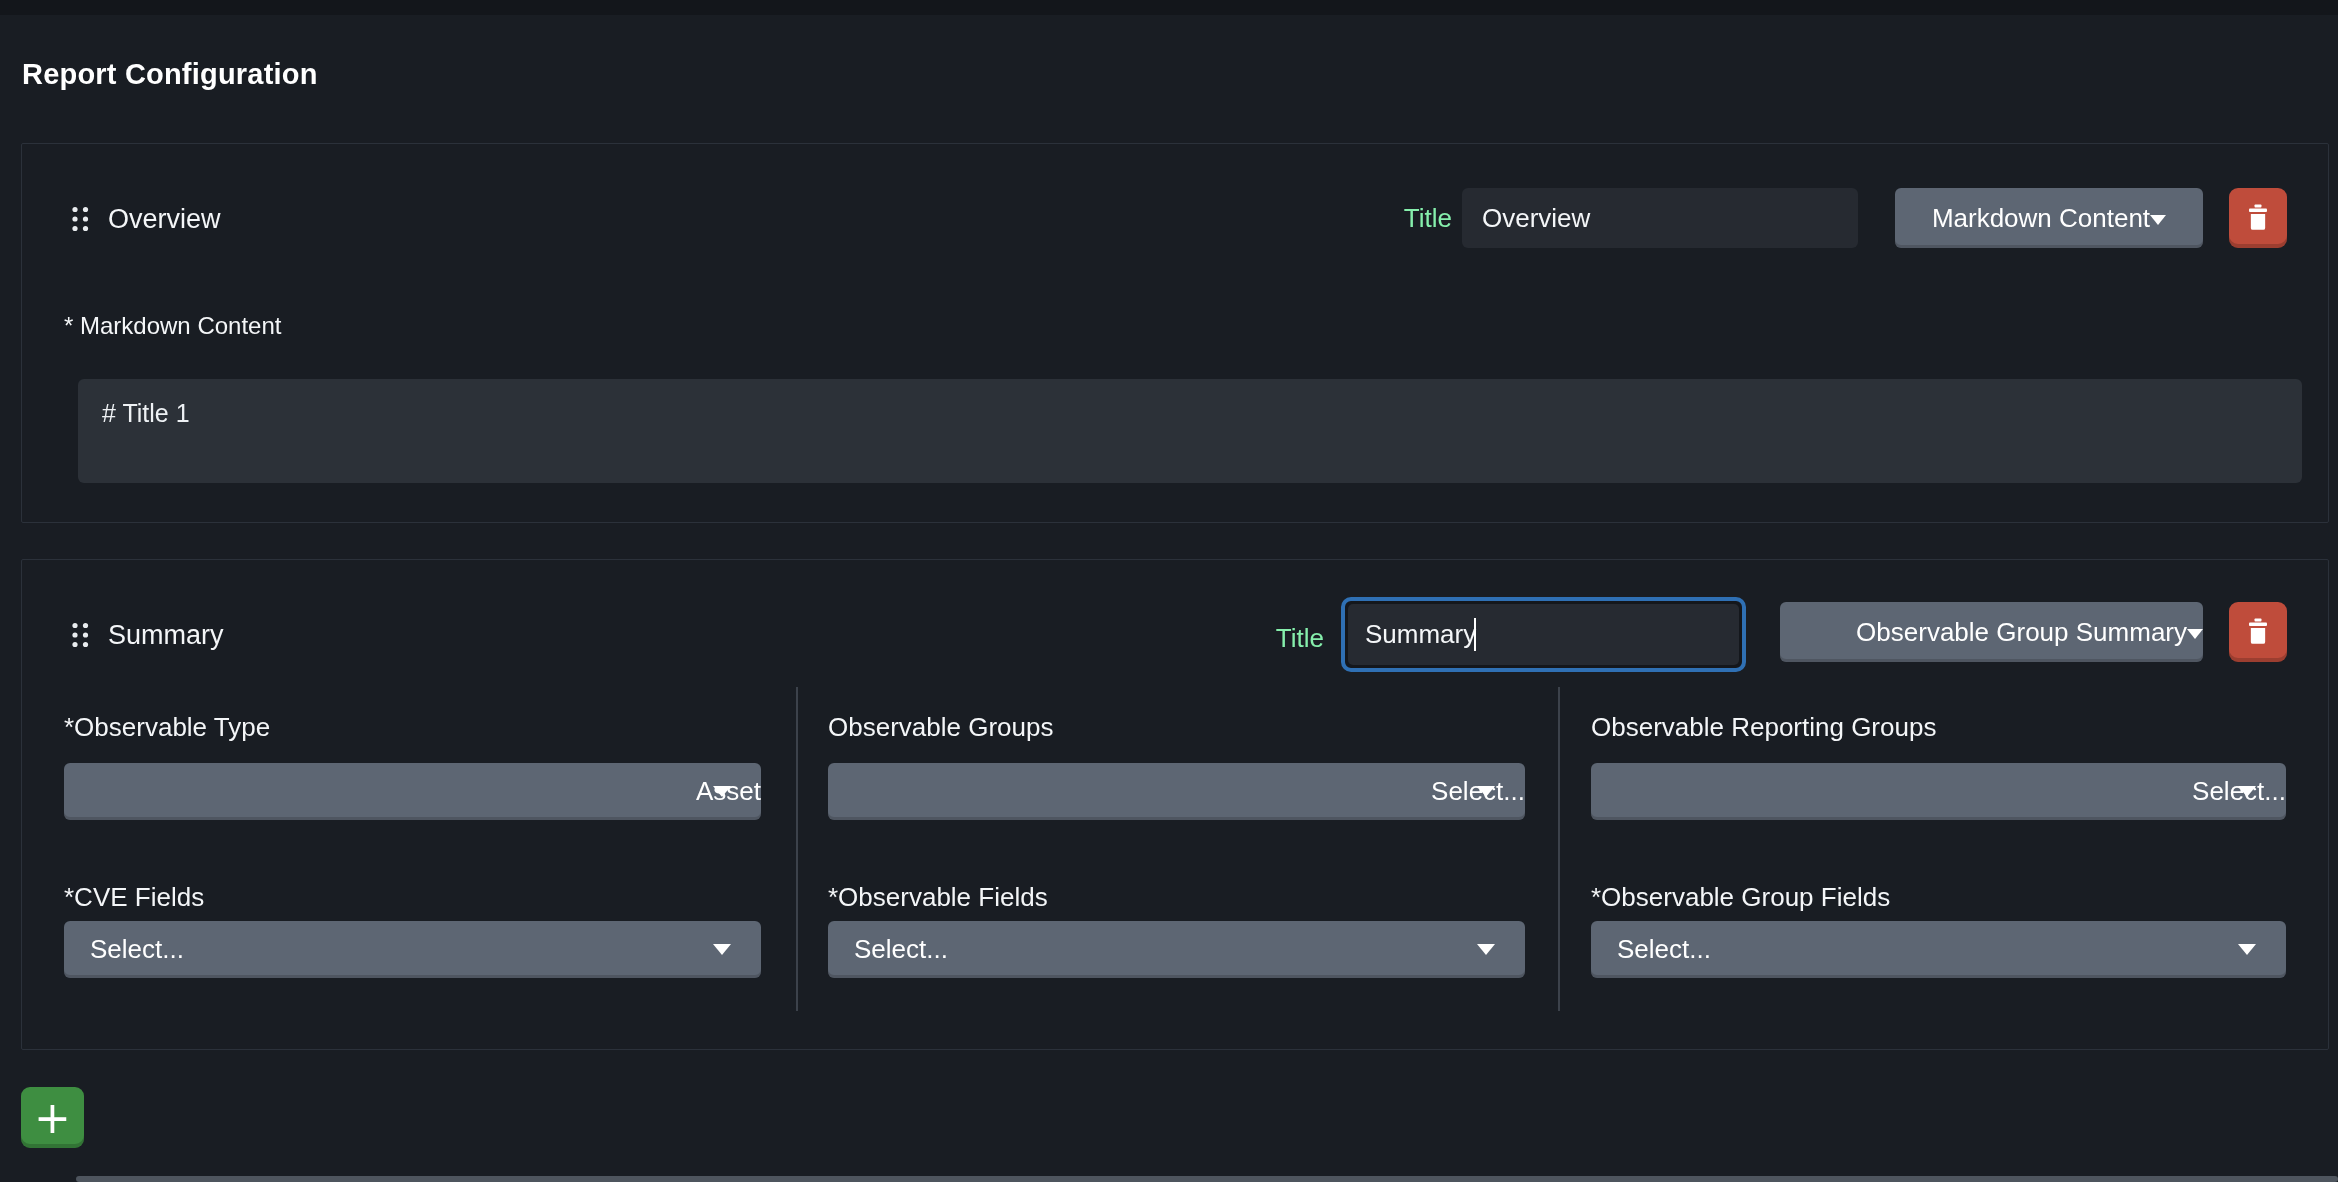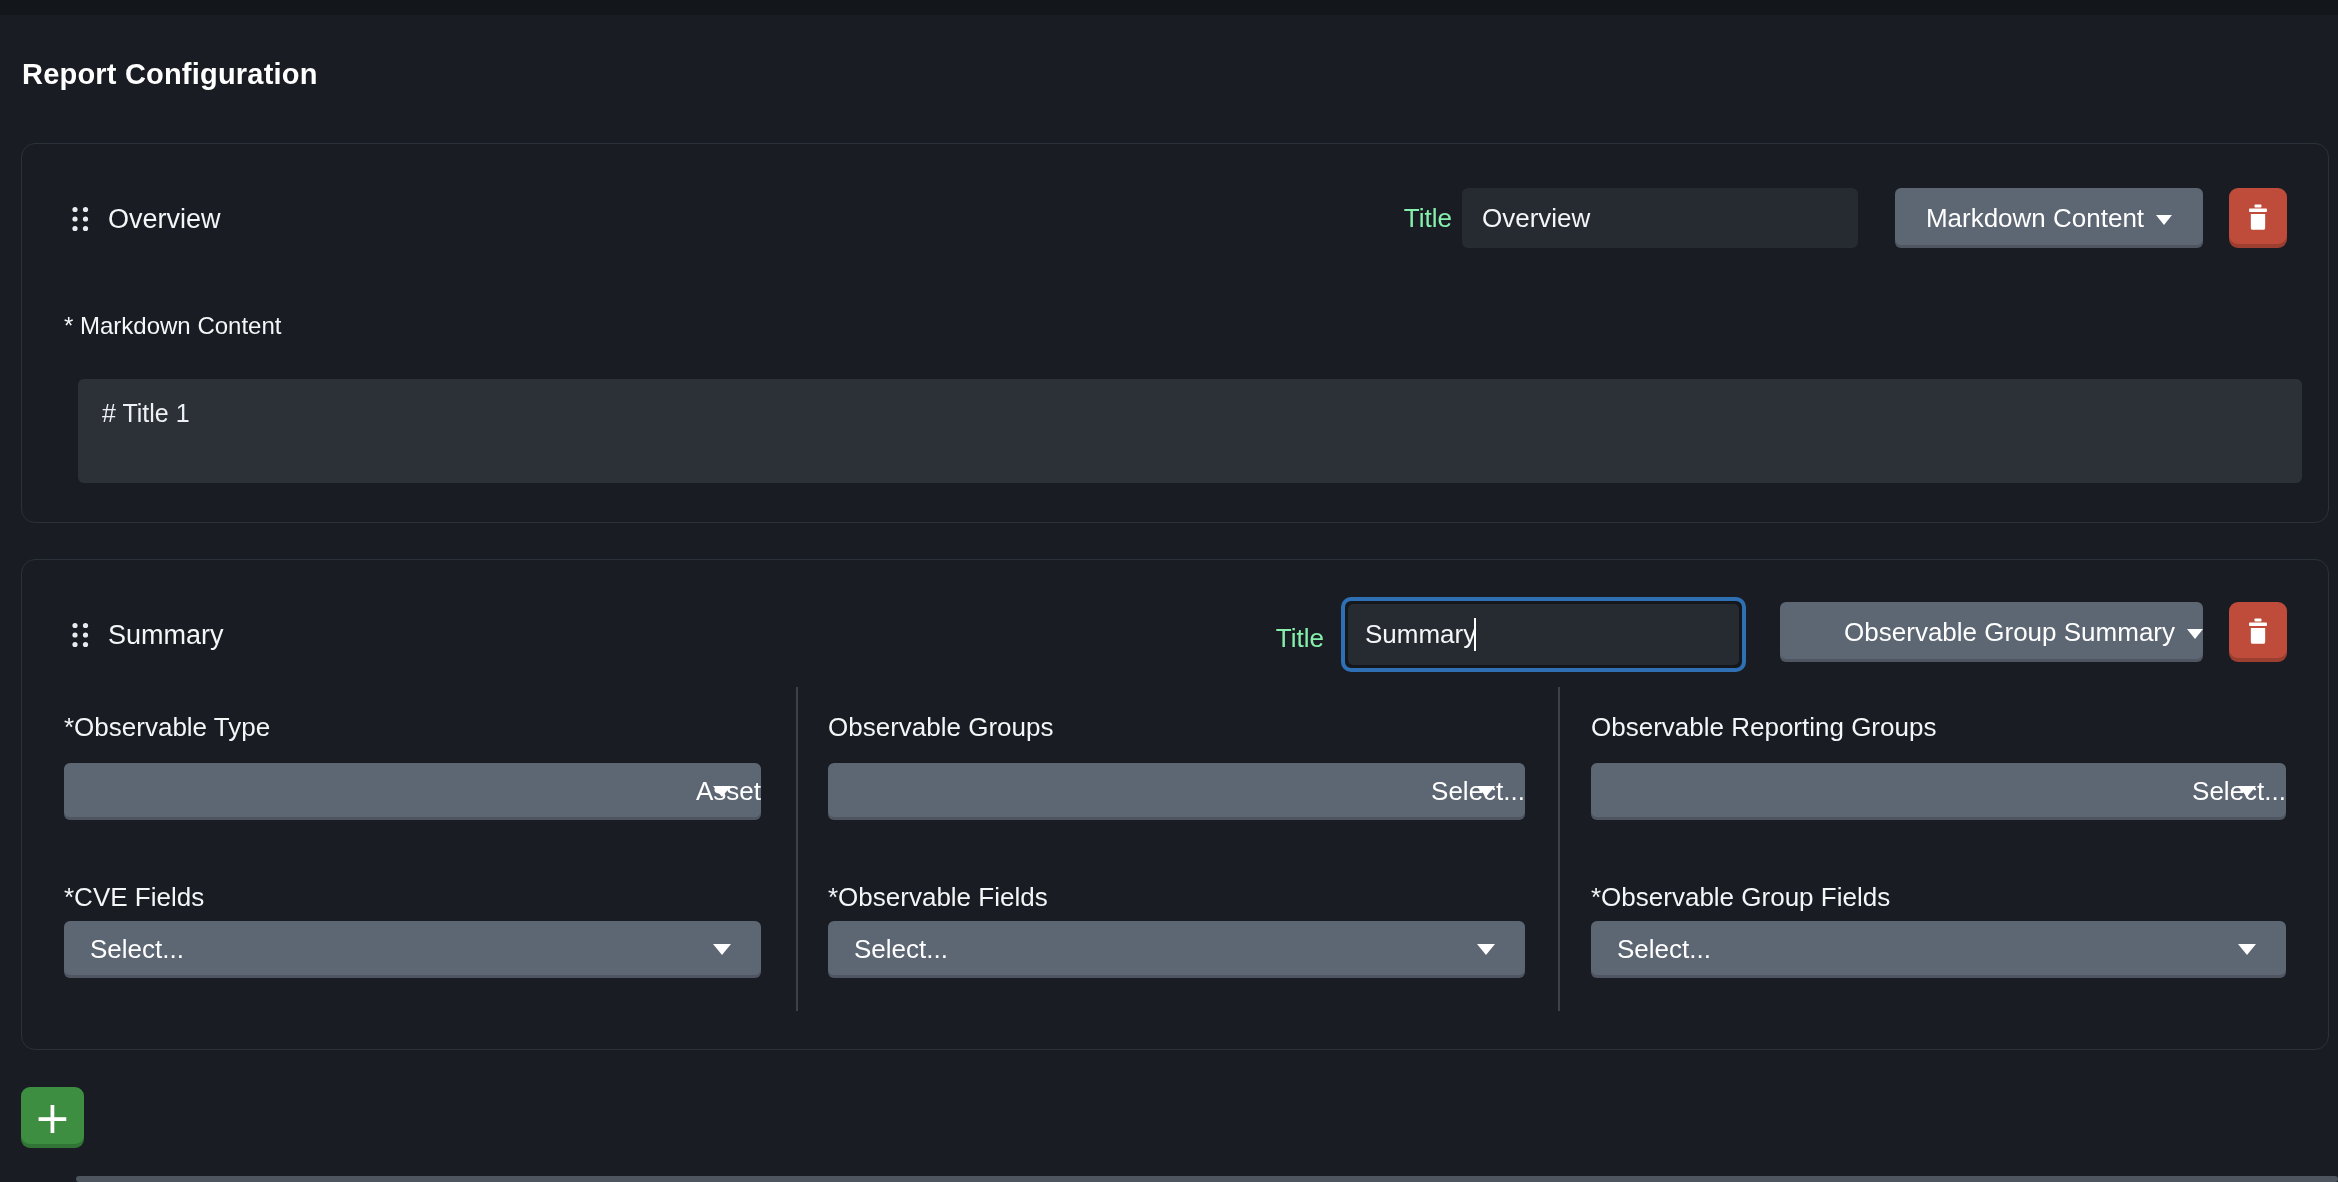--- a/index.html
+++ b/index.html
@@ -11,21 +11,21 @@
     position:relative;
     overflow:hidden;
   }
   .top-strip { position:absolute; left:0; top:0; width:2338px; height:15px; background:#13161b; }
   .page-title {
     position:absolute; left:22px; top:58px;
     font-size:29px; font-weight:700; color:#ffffff; letter-spacing:.2px;
   }
   .card {
     position:absolute; left:21px; width:2308px;
-    border:1px solid #2b313a; border-radius:14px; background:#191d23;
+    border:1px solid #2b313a; border-radius:2px; background:#191d23;
   }
   .card.overview { top:143px; height:380px; }
   .card.summary  { top:559px; height:491px; }
 
   .drag-handle { position:absolute; left:50px; top:62px; width:17px; height:26px; cursor:grab; }
   .section-name {
     position:absolute; left:86px; top:60px;
     font-size:27px; color:#f4f6f8;
   }
   .title-label {
@@ -59,21 +59,21 @@
   }
   .text-cursor {
     position:absolute; left:126px; top:14px; width:2px; height:33px;
     background:#ffffff;
   }
 
   .type-button {
     position:absolute; height:60px; background:#5d6673; border:none;
     border-radius:6px; color:#ffffff; font-size:26px;
     font-family:"Liberation Sans", sans-serif;
-    display:flex; align-items:center; justify-content:center; gap:12px;
+    display:flex; align-items:center; justify-content:center; 
     cursor:pointer; box-shadow: inset 0 -3px 0 rgba(0,0,0,.15);
   }
   .overview .type-button { left:1873px; top:44px; width:308px; }
   .summary  .type-button { left:1758px; top:42px; width:423px;justify-content:flex-end; }
   .caret-sm {
     width:0; height:0; border-left:8px solid transparent;
     border-right:8px solid transparent; border-top:10px solid #ffffff;
     margin-top:4px;
   }
 

